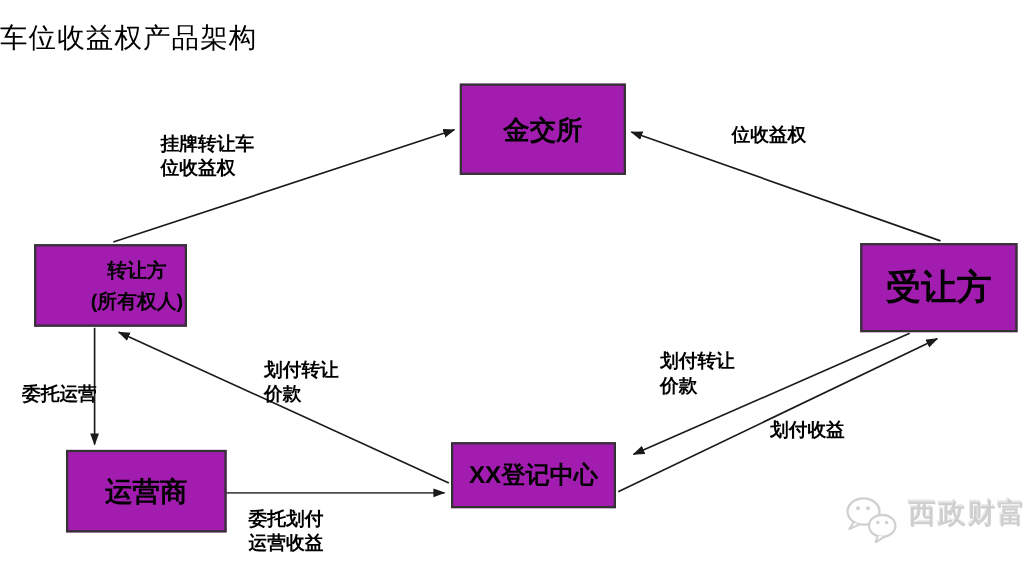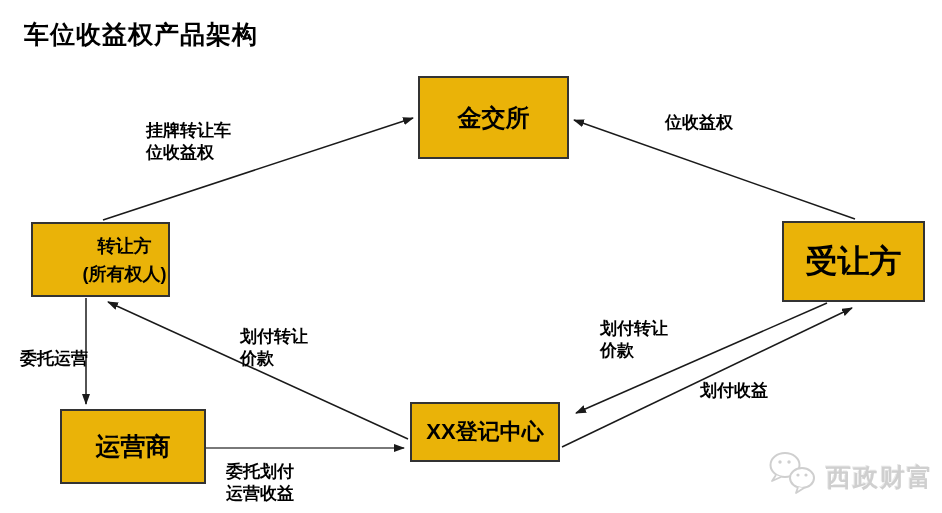--- a/index.html
+++ b/index.html
@@ -7,37 +7,37 @@
     position: relative;
     width: 942px;
     height: 513px;
     background: #ffffff;
     font-family: "Liberation Sans", "DejaVu Sans", sans-serif;
     color: #000000;
     overflow: hidden;
   }
   .title {
     position: absolute;
-    left: 24px;
+    left: 0;
     top: 18px;
     font-size: 25px;
-    font-weight: 700;
+    font-weight: 400;
     letter-spacing: 1px;
     white-space: nowrap;
   }
   .arrows-layer {
     position: absolute;
     left: 0; top: 0;
     width: 942px; height: 513px;
   }
   .node {
     position: absolute;
     box-sizing: border-box;
     border: 2px solid #333333;
-    background: #eab308;
+    background: #a21caf;
     display: flex;
     flex-direction: column;
     align-items: center;
     justify-content: center;
     text-align: right;
     font-weight: 700;
   }
   .node-exchange   { left: 418px; top:  76px; width: 151px; height: 83px; font-size: 24px; }
   .node-transferor { left:  31px; top: 222px; width: 139px; height: 75px; font-size: 18px; line-height: 28px; padding-left: 48px; }
   .node-transferee { left: 782px; top: 221px; width: 143px; height: 81px; font-size: 32px; }
@@ -57,21 +57,21 @@
   .lbl-entrust-op     { left:   8px; top: 348px; width:  80px; text-align: right; }
   .lbl-pay-left       { left: 240px; top: 326px; width: 120px; }
   .lbl-pay-right      { left: 600px; top: 318px; width: 120px; }
   .lbl-pay-income     { left: 700px; top: 380px; width: 120px; }
   .lbl-entrust-pay    { left: 226px; top: 461px; width: 120px; }
   .watermark {
     position: absolute;
     left: 768px;
     top: 450px;
     display: flex;
-    align-items: flex-end;
+    align-items: flex-start;
     gap: 8px;
   }
   .watermark-text {
     font-size: 25px;
     font-weight: 700;
     letter-spacing: 2px;
     color: #cfcfcf;
     text-shadow: 1px 1px 0 #ffffff, -1px -1px 0 #e9e9e9;
     white-space: nowrap;
   }

